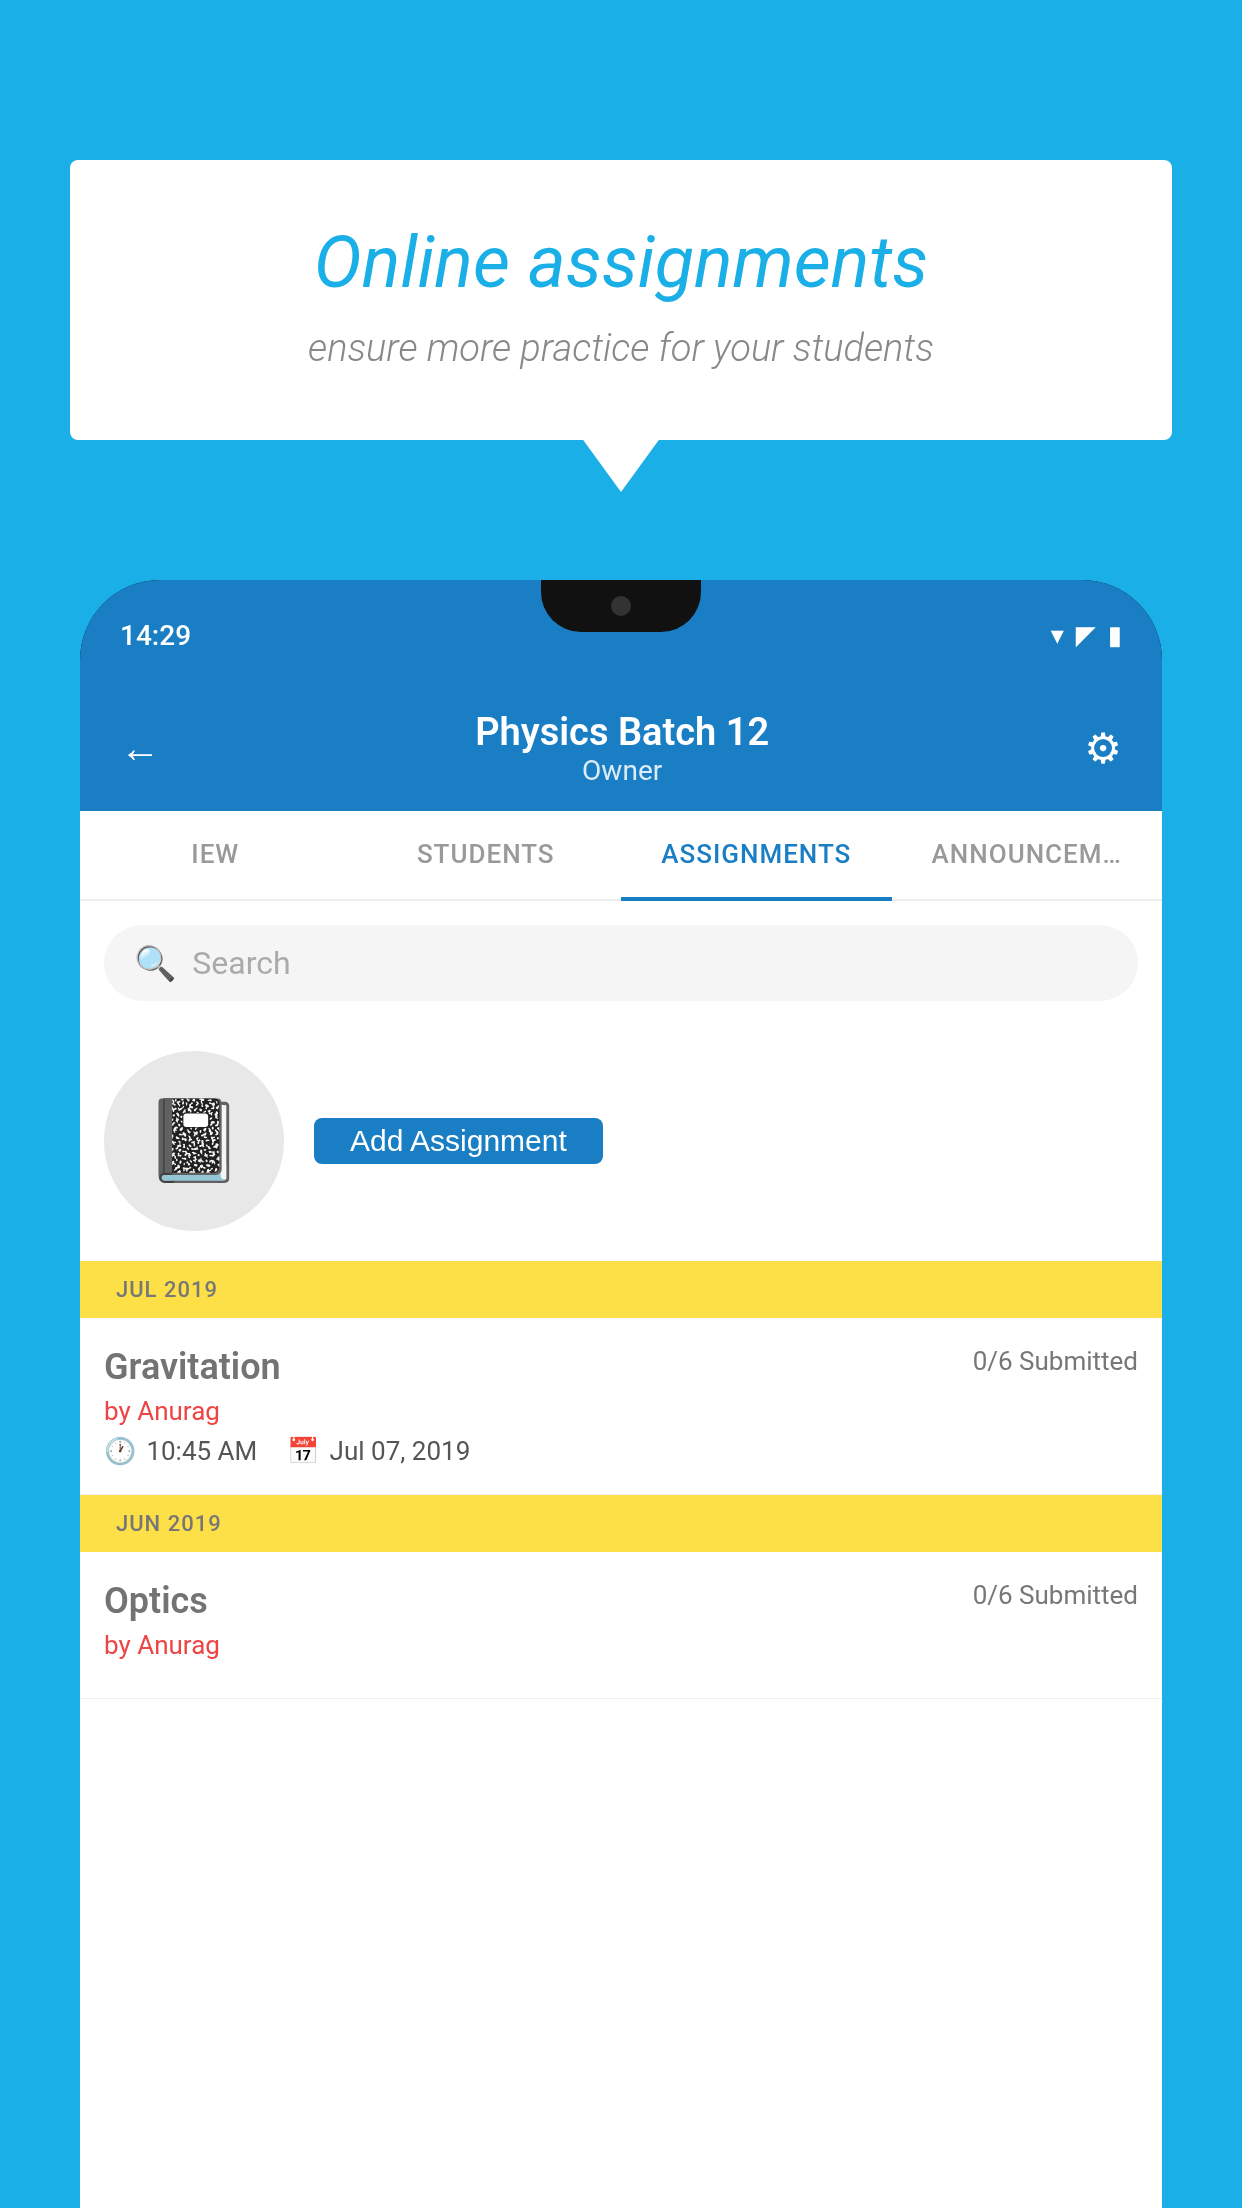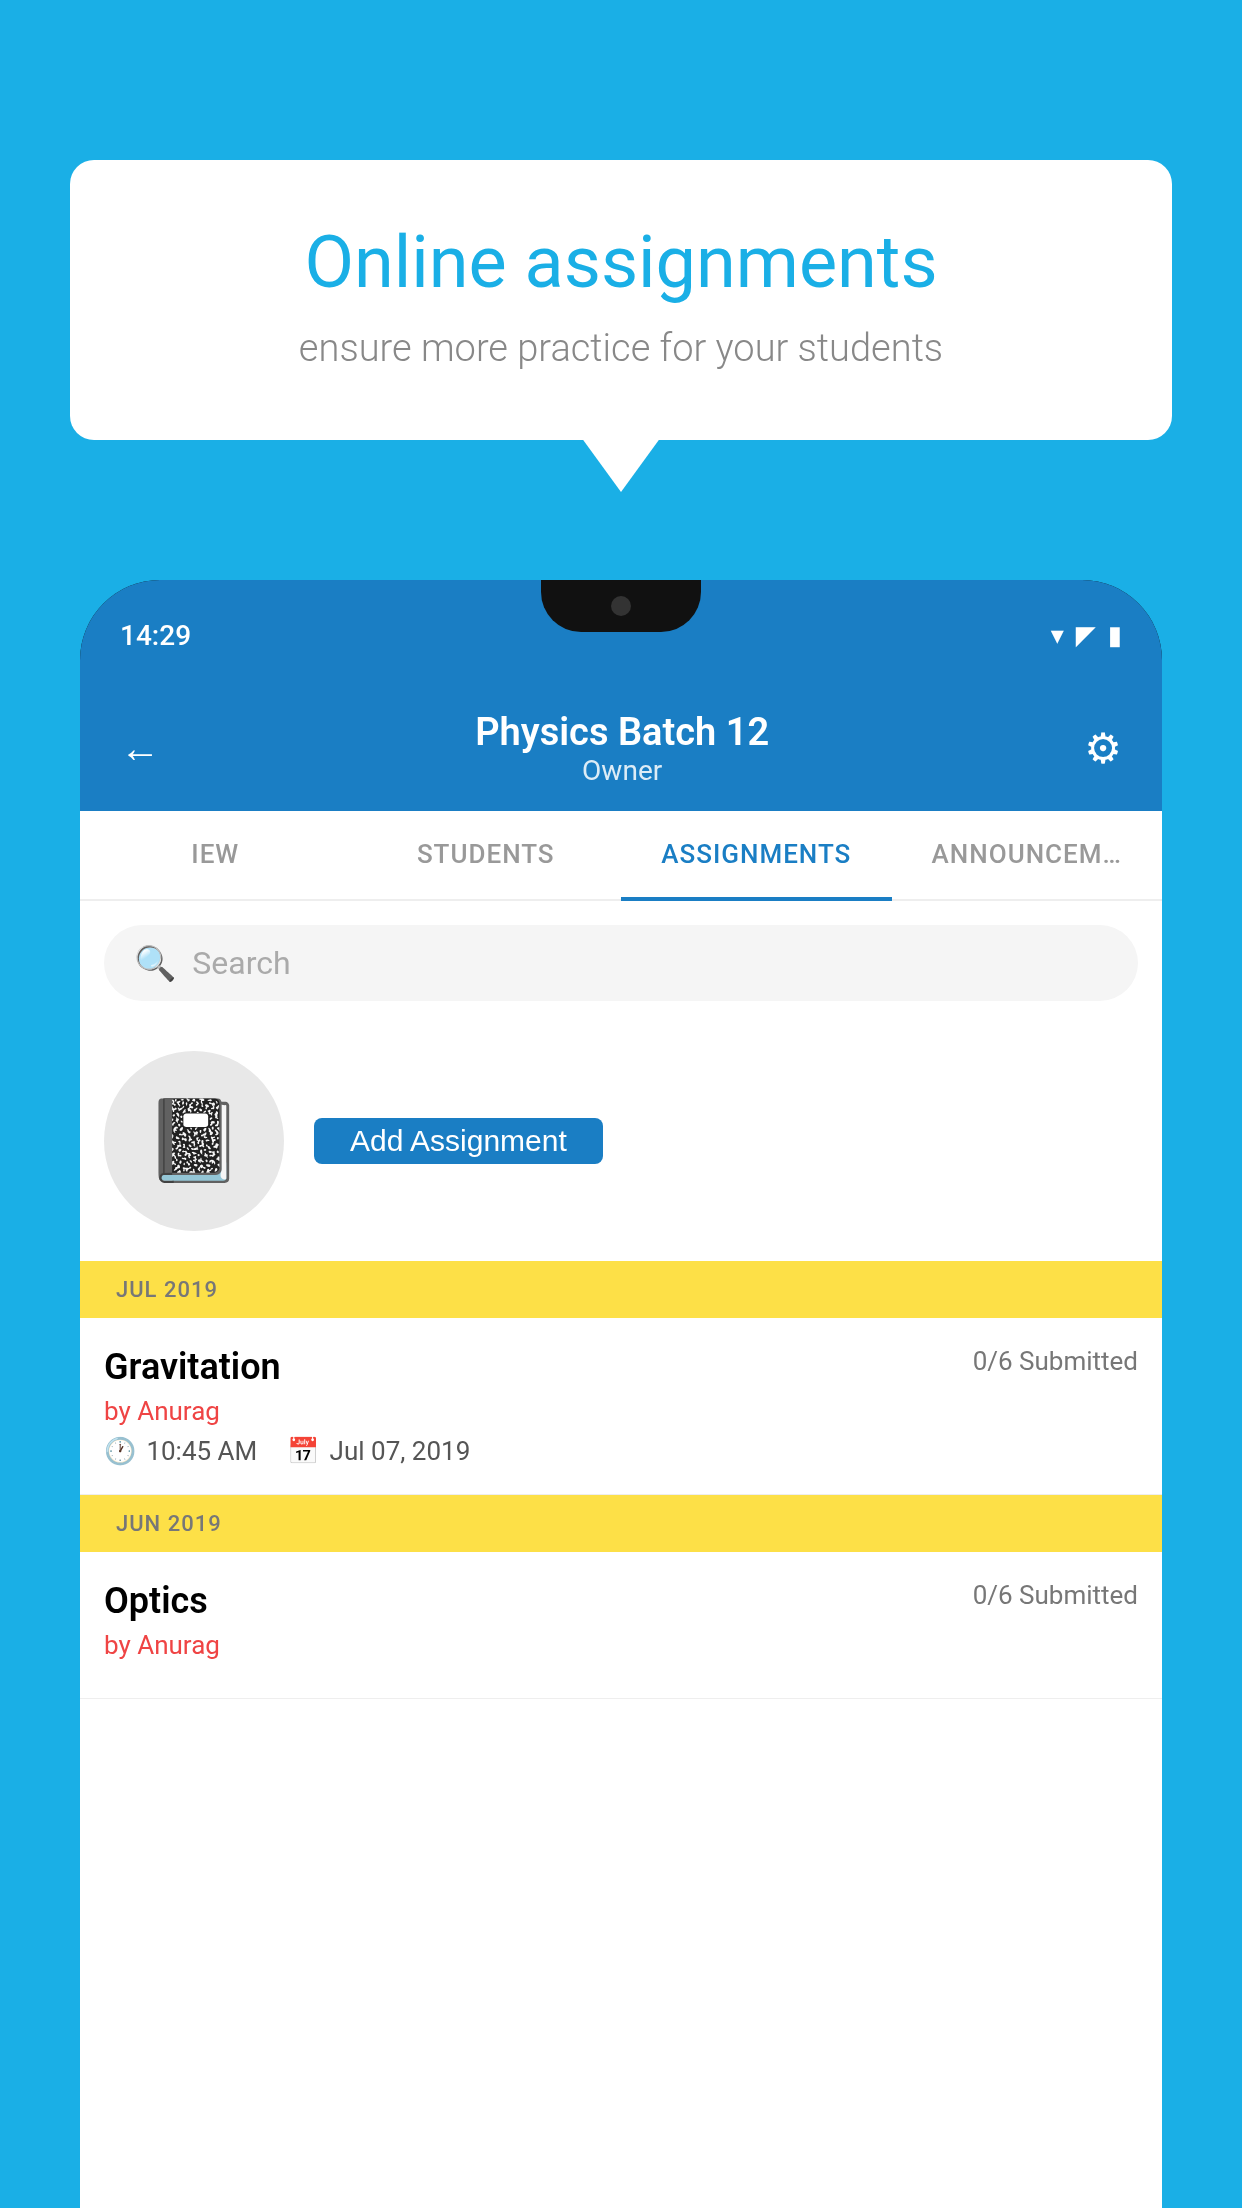--- a/index.html
+++ b/index.html
@@ -16,24 +16,25 @@
     
     .speech-bubble-container {
       position: absolute;
       top: 160px;
       left: 70px;
       right: 70px;
     }
 
     .speech-bubble {
       background: white;
-      border-radius: 24px;
+      border-radius: 8px;
       padding: 60px 70px 70px 70px;
       text-align: center;
       position: relative;
+      font-style: italic;
     }
 
     .speech-bubble::after {
       content: '';
       position: absolute;
       bottom: -52px;
       left: 50%;
       transform: translateX(-50%);
       width: 0;
       height: 0;
@@ -269,21 +270,21 @@
     .assignment-top-row {
       display: flex;
       justify-content: space-between;
       align-items: flex-start;
       margin-bottom: 8px;
     }
 
     .assignment-title {
       font-size: 36px;
       font-weight: 600;
-      color: #000000;
+      color: #737373;
     }
 
     .assignment-status {
       font-size: 26px;
       color: #777;
     }
 
     .assignment-author {
       font-size: 26px;
       color: #ef4444;

